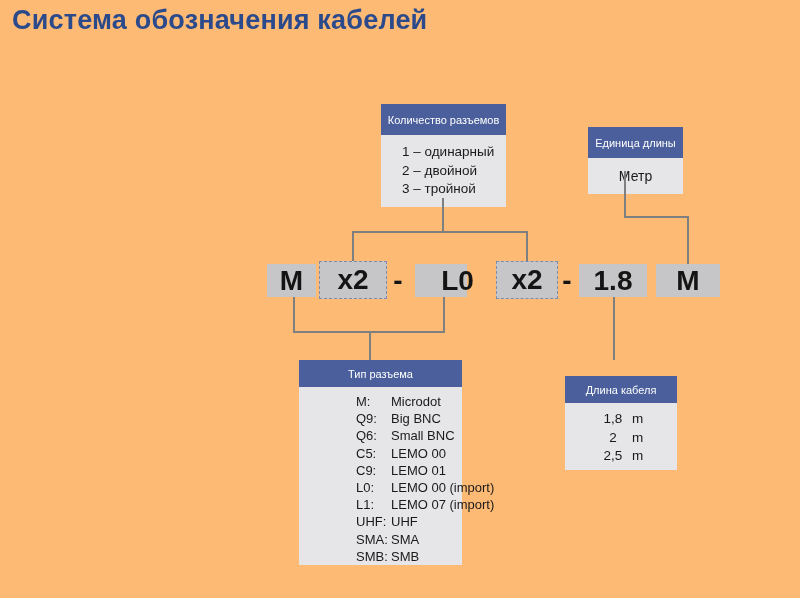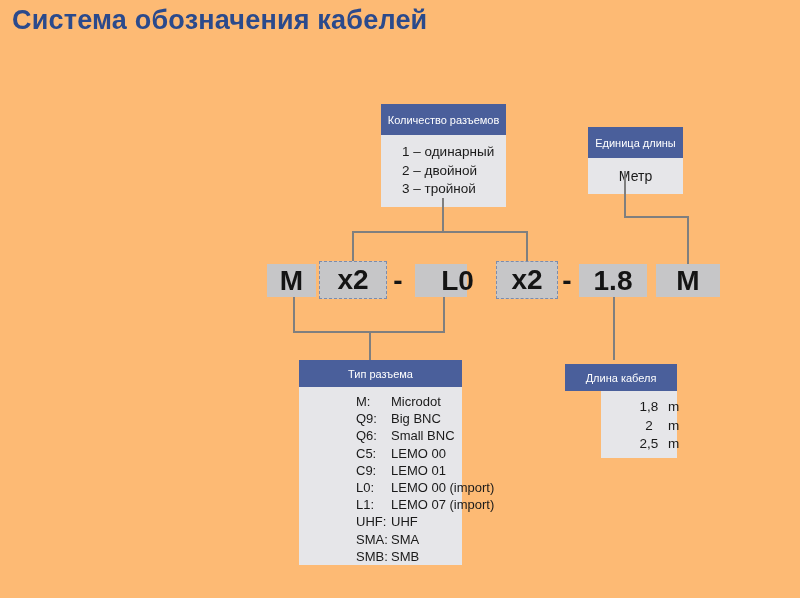--- a/index.html
+++ b/index.html
@@ -54,23 +54,23 @@
   .seg-m2  { left:656px; width:64px; }
 
   
   .type-box { left:299px; top:360px; width:163px; }
   .type-box .hd { height:27px; }
   .type-box .bd { height:178px; padding-top:6px;padding-left:48px; }
   .trow { line-height:17.2px; font-size:13px; white-space:nowrap; }
   .tcode { display:inline-block; margin-left:9px; width:35px; }
   .tname { display:inline-block; }
 
-  .len-box { left:565px; top:364px; width:112px; }
+  .len-box { left:565px; top:376px; width:112px; }
   .len-box .hd { height:27px; }
-  .len-box .bd { height:67px; padding-top:7px;margin-left:36px; }
+  .len-box .bd { height:67px; padding-top:7px; }
   .lrow { line-height:18.5px; font-size:13.5px; padding-left:33px; white-space:nowrap; }
   .lval { display:inline-block; width:30px; text-align:center; }
   .lunit { display:inline-block; margin-left:4px; }
 
   
   .ln { position:absolute; background:var(--line_gray); }
 </style>
 </head>
 <body>
 

